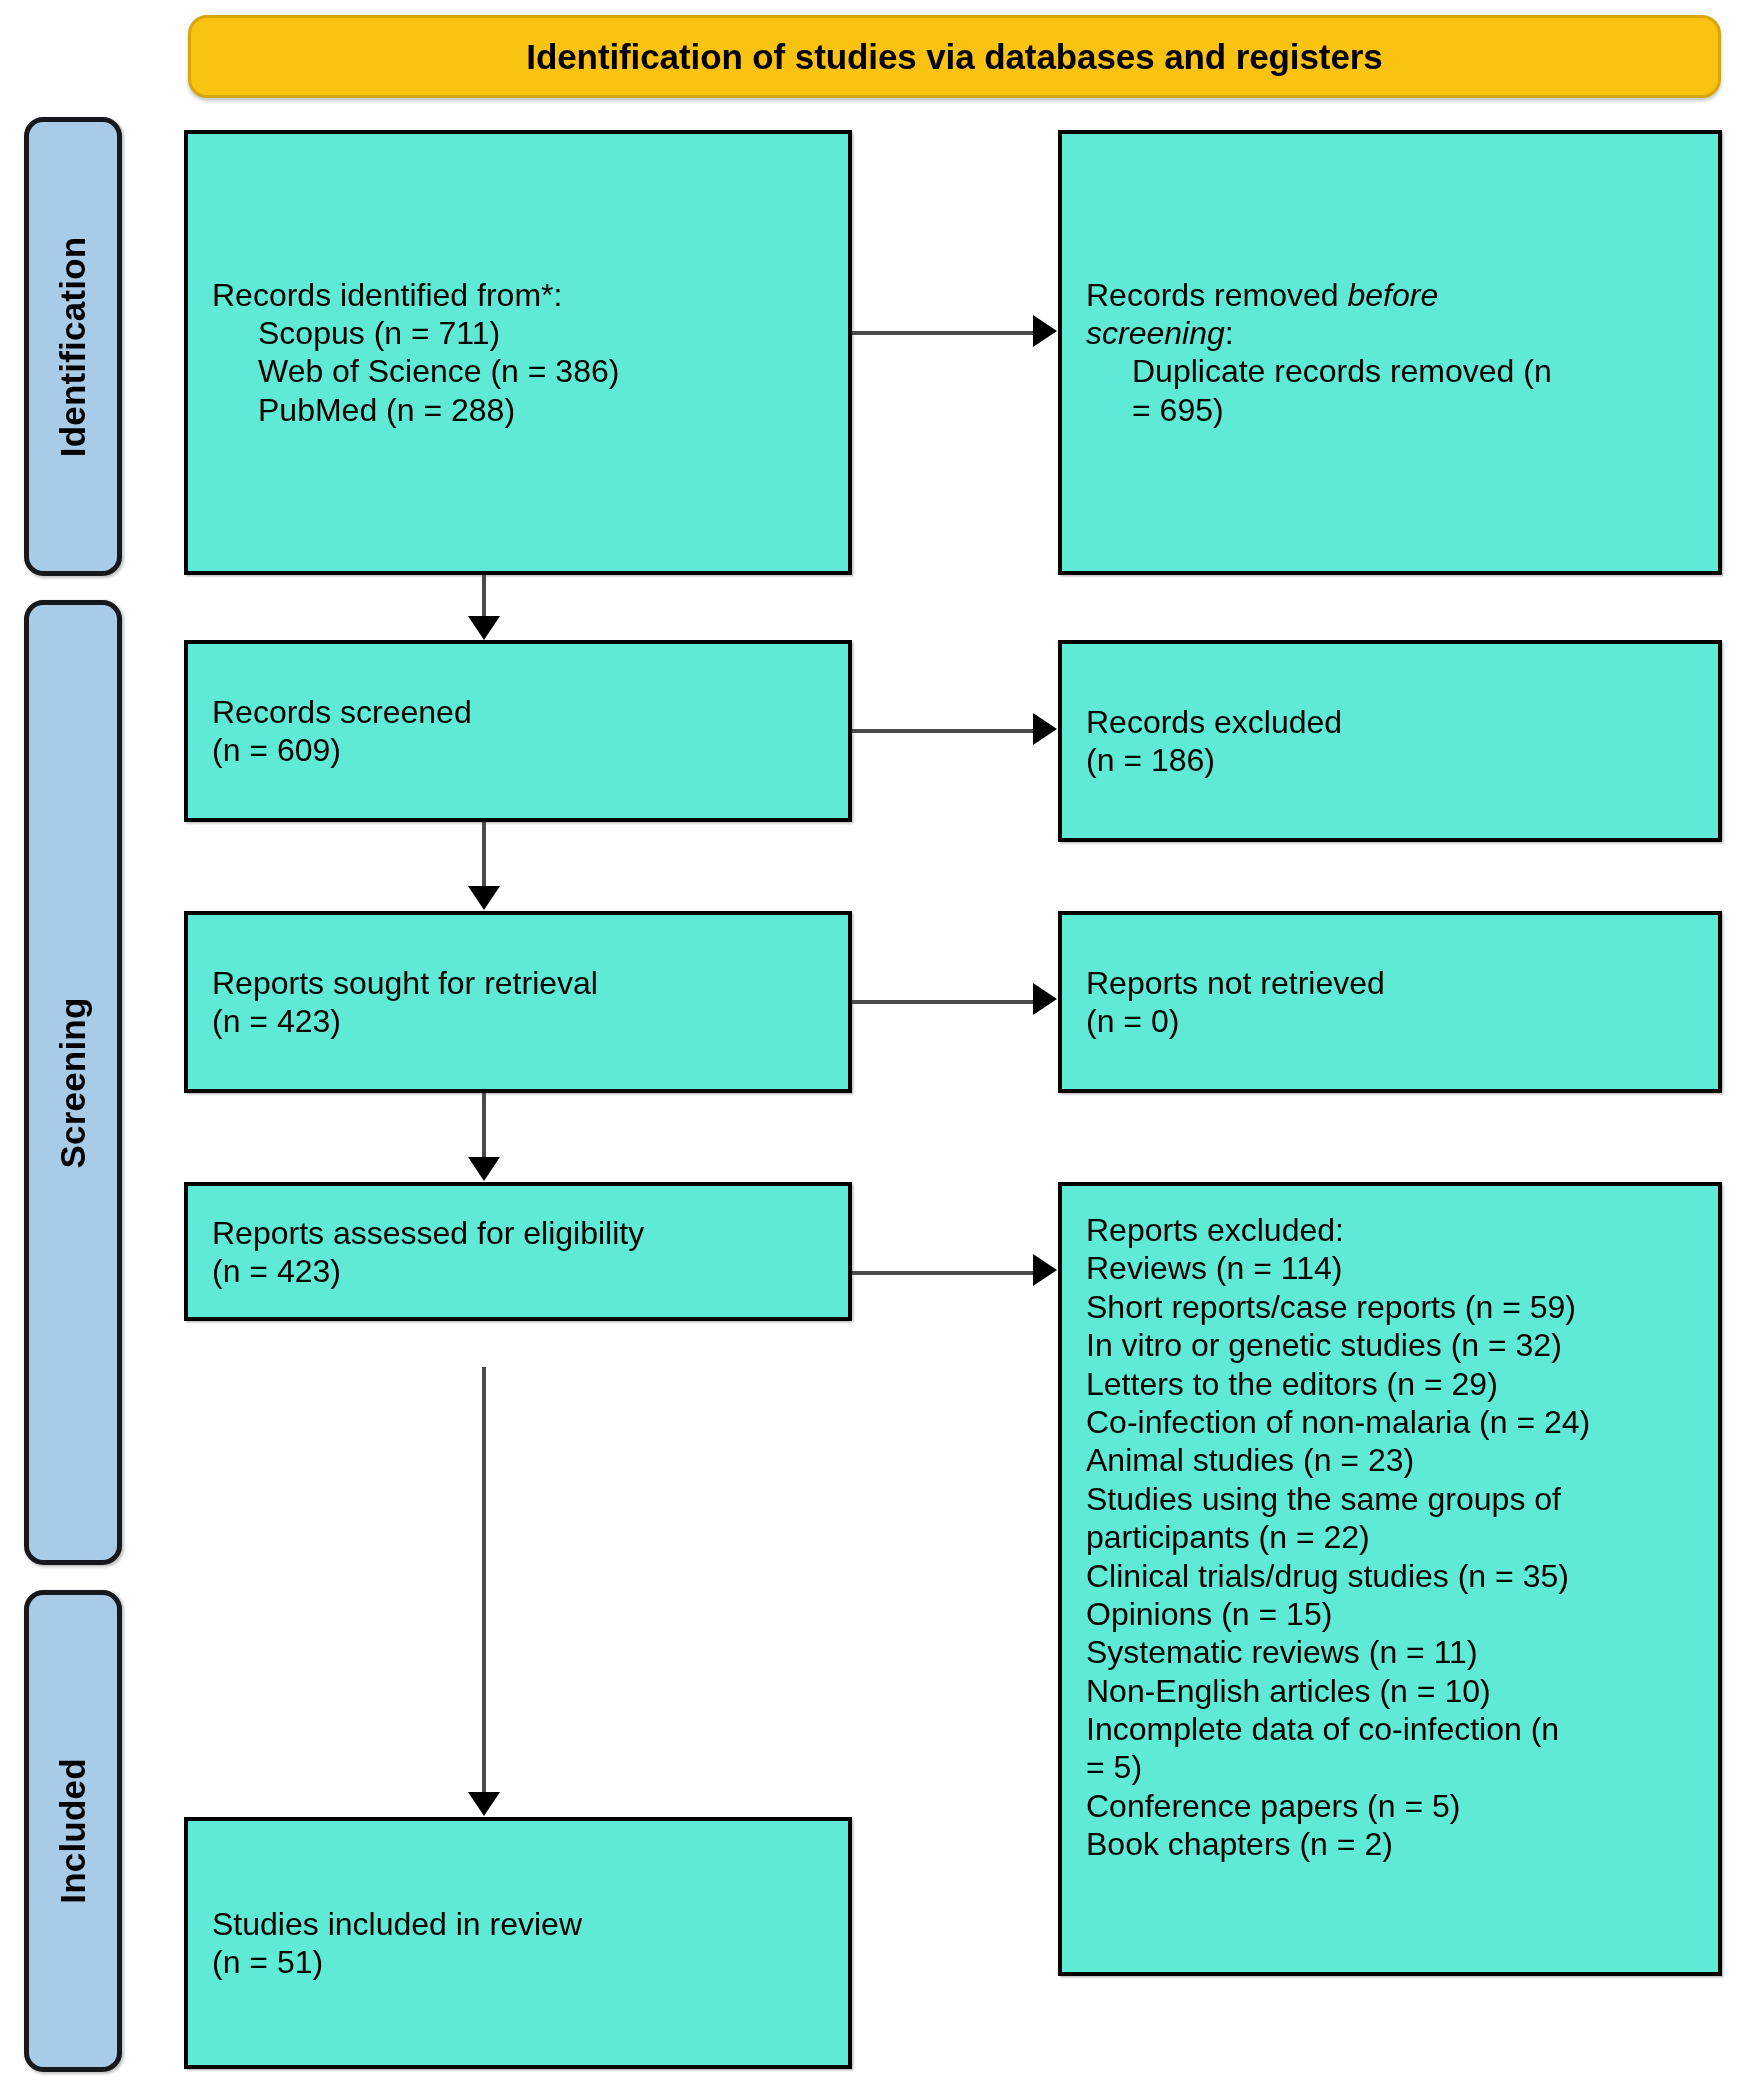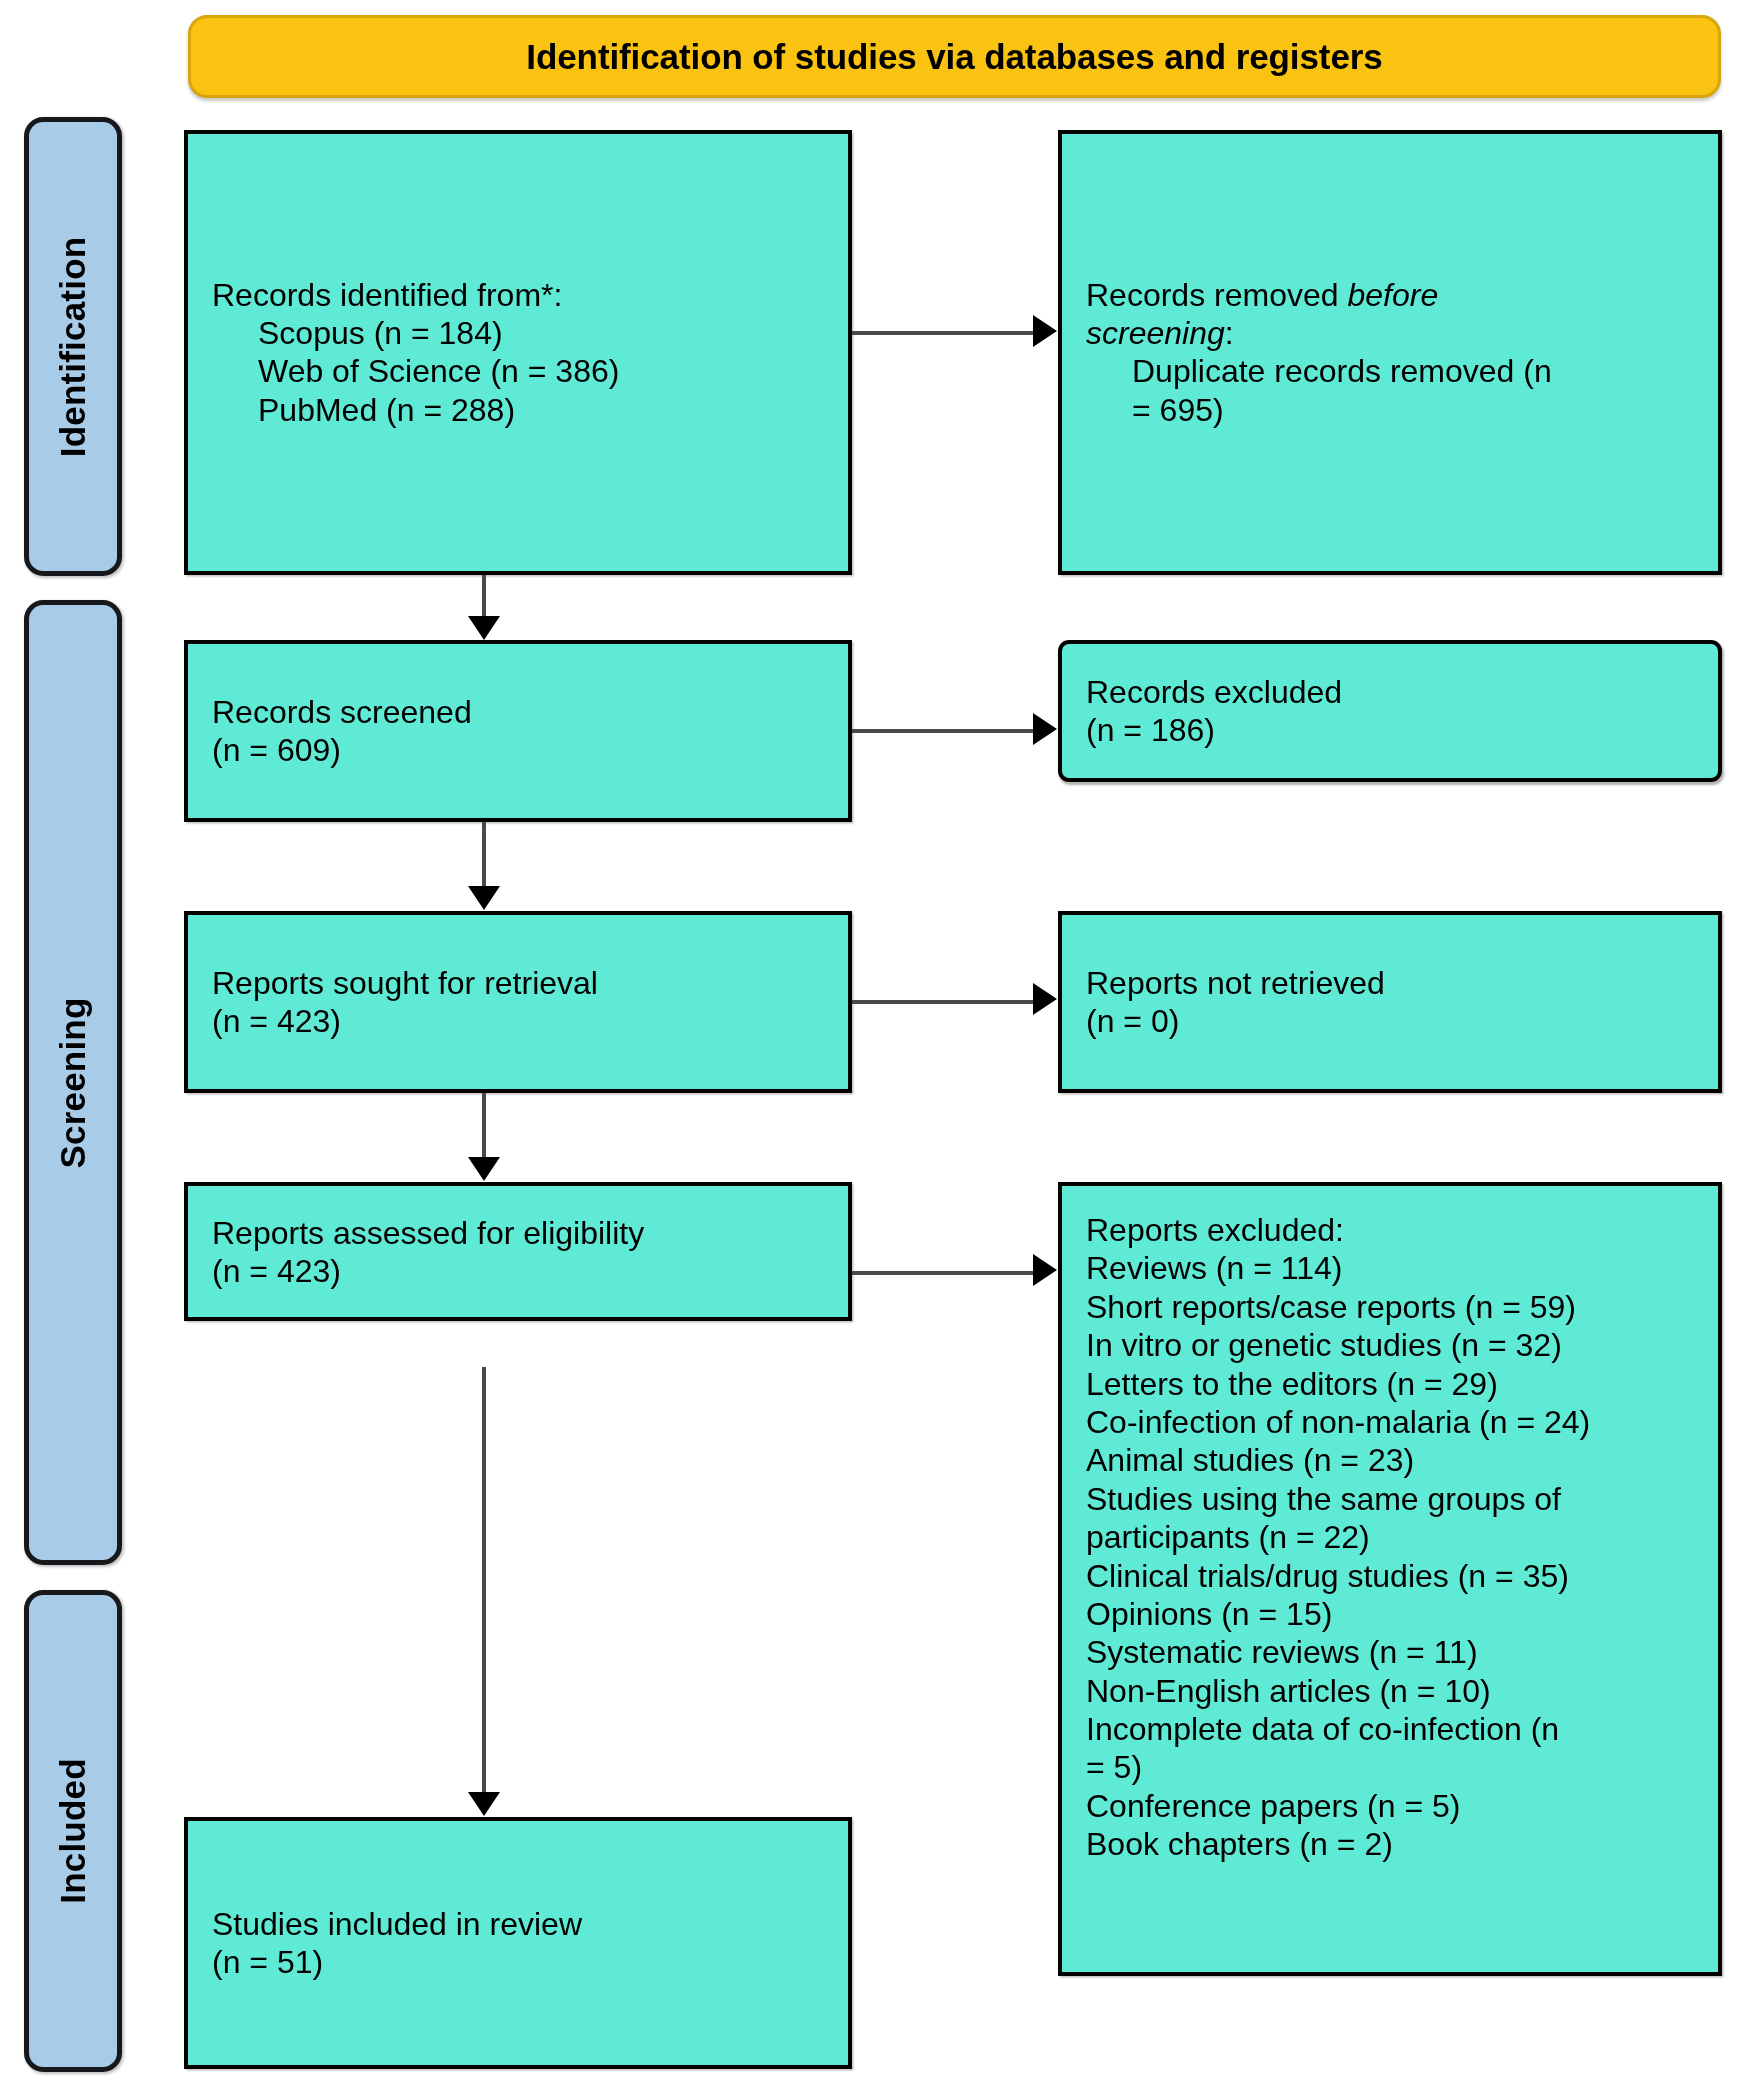--- a/index.html
+++ b/index.html
@@ -97,21 +97,21 @@
   .fb-line.indent { padding-left: 46px; }
 
   
   .col-left  { left: 184px;  width: 668px; }
   .col-right { left: 1058px; width: 664px; }
 
   
   #box-identified        { top: 130px;  height: 445px; }
   #box-removed           { top: 130px;  height: 445px; }
   #box-screened          { top: 640px;  height: 182px; }
-  #box-excluded          { top: 640px;  height: 142px; border-radius: 11px; }
+  #box-excluded          { top: 640px;  height: 202px; }
   #box-sought            { top: 911px; height: 182px; }
   #box-not-retrieved     { top: 911px; height: 182px; }
   #box-assessed          { top: 1182px; height: 139px; }
   #box-reports-excluded  { top: 1182px; height: 794px; }
   #box-included          { top: 1817px; height: 252px; }
 
   
   .conn-v {
     position: absolute;
     width: 3.7px;
@@ -180,21 +180,21 @@
     <span class="phase-tab-text">Screening</span>
   </div>
 
   <div class="phase-tab" id="phase-included">
     <span class="phase-tab-text">Included</span>
   </div>
 
   <div class="flow-box col-left vcenter" id="box-identified">
     <div class="flow-box-body">
       <span class="fb-line">Records identified from*:</span>
-      <span class="fb-line indent">Scopus (n = 184)</span>
+      <span class="fb-line indent">Scopus (n = 711)</span>
       <span class="fb-line indent">Web of Science (n = 386)</span>
       <span class="fb-line indent">PubMed (n = 288)</span>
     </div>
   </div>
 
   <div class="flow-box col-right vcenter" id="box-removed">
     <div class="flow-box-body">
       <span class="fb-line"><span>Records removed </span><i>before</i></span>
       <span class="fb-line"><i>screening</i><span>:</span></span>
       <span class="fb-line indent">Duplicate records removed (n</span>

